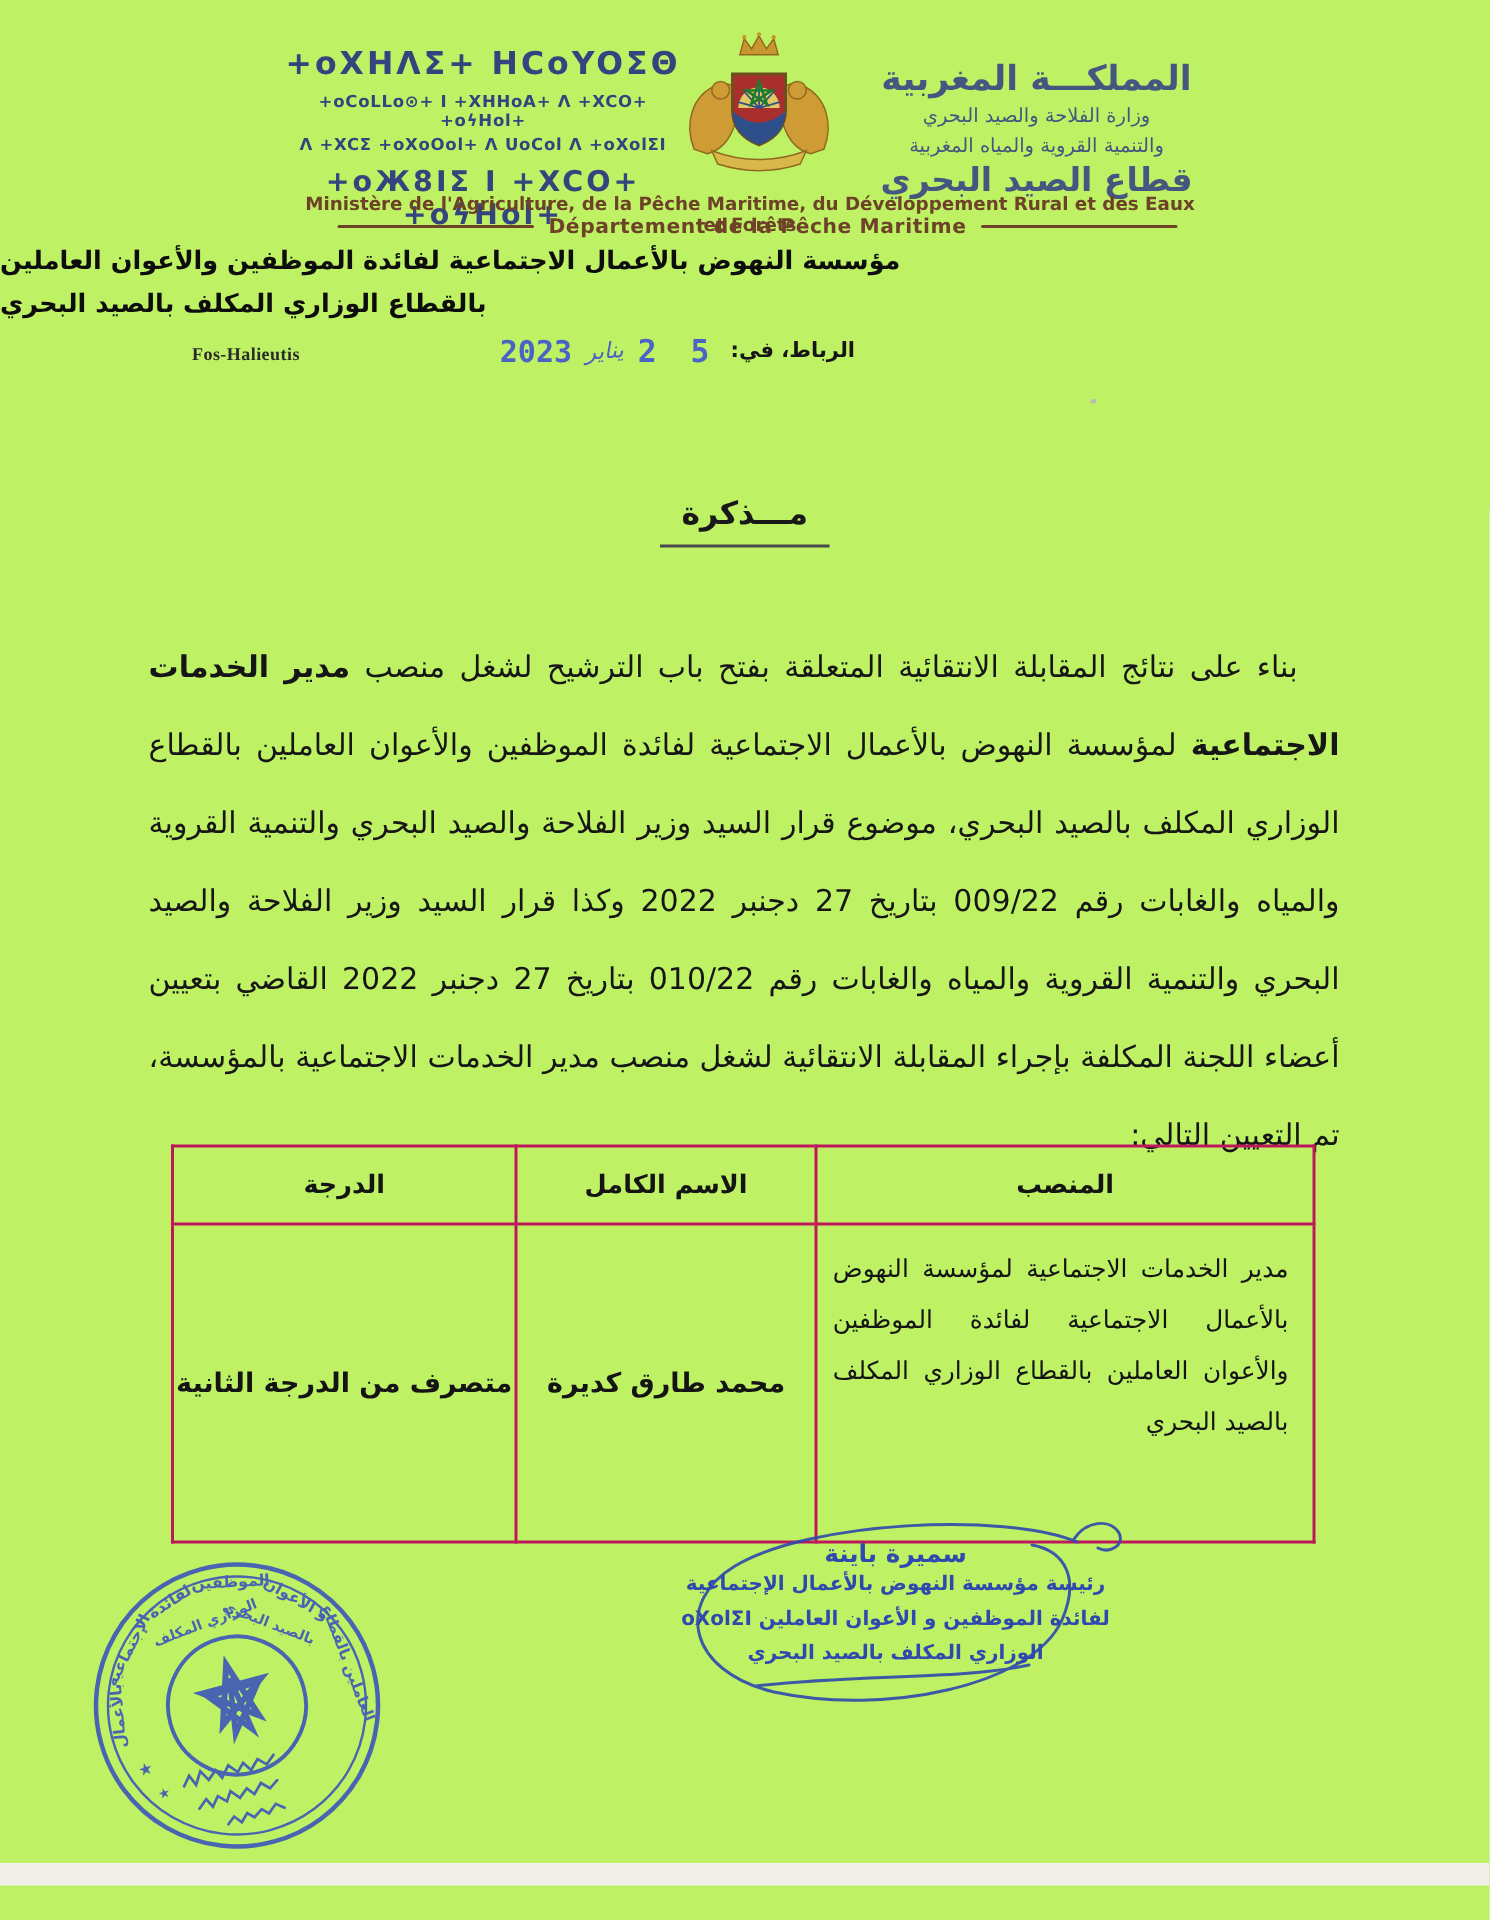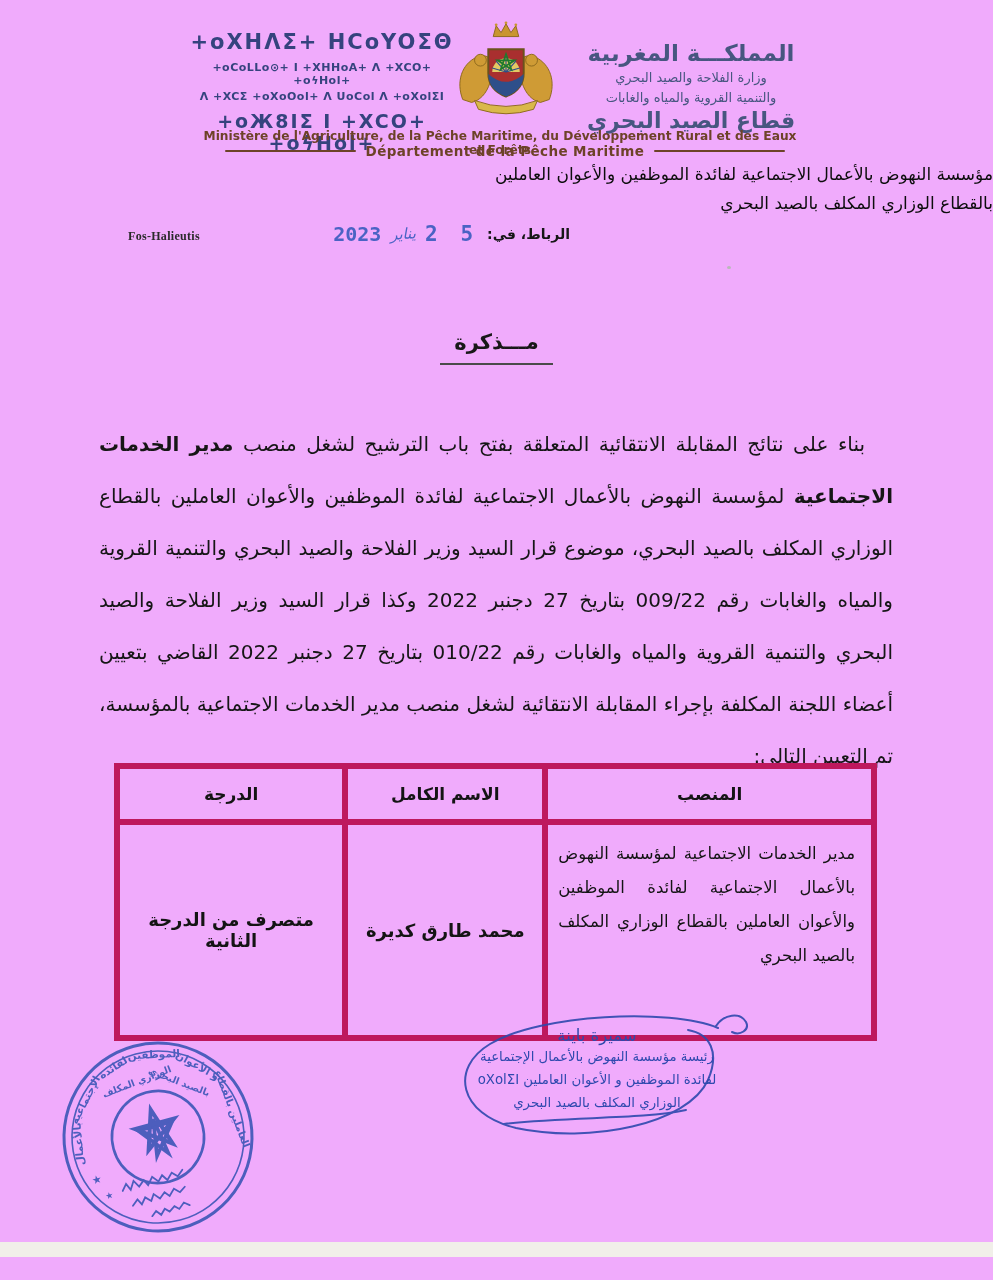--- a/index.html
+++ b/index.html
@@ -1,18 +1,18 @@
 <!DOCTYPE html>
 <html lang="ar"><head>
 <meta charset="utf-8">
 <style>
   html,body{margin:0;padding:0;background:#e8e8e8;}
   .page{
     position:relative;width:993px;height:1280px;margin:0 auto;
-    background:#f0abfc;overflow:hidden;
+    background:#bef264;overflow:hidden;
     font-family:"DejaVu Sans",sans-serif;color:#1c1c1c;
   }
   
   .tifinagh{position:absolute;left:190px;top:30px;width:264px;text-align:center;
     color:#35437e;font-weight:bold;}
   .tif-l1{font-size:21px;letter-spacing:2px;}
   .tif-l2{font-size:11px;margin-top:7px;letter-spacing:.5px;}
   .tif-l3{font-size:11px;margin-top:3px;letter-spacing:.5px;}
   .tif-l4{font-size:19px;margin-top:7px;letter-spacing:2px;}
   .emblem{position:absolute;left:447px;top:20px;}
@@ -24,22 +24,22 @@
   .fr{color:#6d4228;font-weight:bold;}
   .flank-row{position:absolute;display:flex;align-items:center;gap:10px;}
   .flank-row .rule{flex:1;height:2px;background:#6d4228;border-radius:1px;}
   .royaume-row{top:112px;left:225px;width:560px;}
   .royaume-row span.txt{font-size:16px;letter-spacing:1px;}
   .ministere{position:absolute;top:129px;left:196px;width:608px;text-align:center;
     font-size:12.2px;}
   .departement-row{top:143px;left:225px;width:560px;}
   .departement-row span.txt{font-size:13.5px;letter-spacing:.4px;}
   
-  .inst{position:absolute;top:164px;left:0;width:100%;text-align:right;direction:rtl;
-    font-weight:normal;color:#0d0d0d;}
+  .inst{position:absolute;top:164px;left:0;width:100%;text-align:left;direction:rtl;
+    font-weight:bold;color:#0d0d0d;}
   .inst-l1{font-size:17px;}
   .inst-l2{font-size:17px;margin-top:9px;}
   
   .ref{position:absolute;left:128px;top:229px;font-family:"Liberation Serif",serif;
     font-size:12px;font-weight:bold;color:#2a2a2a;letter-spacing:.3px;}
   .dateline{position:absolute;left:318px;top:222px;width:252px;direction:rtl;
     display:flex;align-items:center;gap:9px;}
   .place{font-size:14px;font-weight:bold;color:#161616;}
   .stamp-day{direction:ltr;font-family:"DejaVu Sans Mono",monospace;font-weight:bold;
     font-size:21px;color:#4a63c4;letter-spacing:5px;}
@@ -50,32 +50,32 @@
   .memo-title{position:absolute;top:330px;left:0;width:100%;text-align:center;direction:rtl;}
   .memo-title span{font-size:21px;font-weight:bold;color:#181818;
     border-bottom:2px solid #4a4a4a;padding:0 14px 9px;}
   
   .body-par{position:absolute;top:418px;left:99px;width:794px;direction:rtl;
     font-size:20px;line-height:52px;color:#161616;text-align:justify;text-indent:28px;}
   .body-par .b{font-weight:bold;}
   
   .memo-table{position:absolute;top:763px;left:114px;width:763px;border-collapse:collapse;
     direction:rtl;color:#141414;}
-  .memo-table th,.memo-table td{border:6px solid #be185d;}
+  .memo-table th,.memo-table td{border:2px solid #be185d;}
   .memo-table th{height:48px;font-size:17px;font-weight:bold;text-align:center;}
   .col-pos{width:334px;}
   .col-name{width:200px;}
   .col-grade{width:229px;}
   td.cell-pos{padding:12px 16px 28px 10px;font-size:16.5px;line-height:34px;
     text-align:justify;vertical-align:top;height:170px;}
   td.cell-name,td.cell-grade{text-align:center;vertical-align:middle;font-weight:bold;
     font-size:18px;}
   
   .sig{position:absolute;left:432px;top:1026px;width:330px;text-align:center;direction:rtl;
-    color:#2f49ae;font-weight:normal;}
+    color:#2f49ae;font-weight:bold;}
   .sig-name{font-size:16.5px;}
   .sig-line{font-size:13.3px;line-height:23px;}
   .sig-flourish{position:absolute;left:418px;top:1004px;pointer-events:none;}
   
   .round-stamp{position:absolute;left:58px;top:1034px;opacity:.92;}
   
   .scan-band{position:absolute;left:0;top:1242px;width:100%;height:15px;background:#f1efe9;}
   .speck{position:absolute;left:727px;top:266px;width:4px;height:3px;background:#b9b9b9;
     border-radius:50%;}
 </style>
@@ -112,21 +112,21 @@
       </g>
       <path d="M42,54 Q51,62 60,62 Q69,62 78,54 Q78,70 60,77 Q42,70 42,54 Z" fill="#2e4f8a"></path>
       <path d="M60,34 L54.7,49.3 L68.6,40.2 L51.4,40.2 L65.3,49.3 Z" fill="none" stroke="#1f7a2d" stroke-width="1.8" stroke-linejoin="miter"></path>
       <path d="M28,81 Q60,93 92,81 L88,90 Q60,99 32,90 Z" fill="#d9b84a" stroke="#8f6a1e" stroke-width="1"></path>
     </svg>
   </div>
 
   <div class="ar-header">
     <div class="ar-kingdom">المملكـــة المغربية</div>
     <div class="ar-min">وزارة الفلاحة والصيد البحري</div>
-    <div class="ar-min">والتنمية القروية والمياه والغابات</div>
+    <div class="ar-min">والتنمية القروية والمياه المغربية</div>
     <div class="ar-sector">قطاع الصيد البحري</div>
   </div>
 
   <div class="ministere fr">Ministère de l'Agriculture, de la Pêche Maritime, du Développement Rural et des Eaux et Forêts</div>
   <div class="flank-row departement-row fr">
     <span class="rule"></span>
     <span class="txt">Département de la Pêche Maritime</span>
     <span class="rule"></span>
   </div>
 

